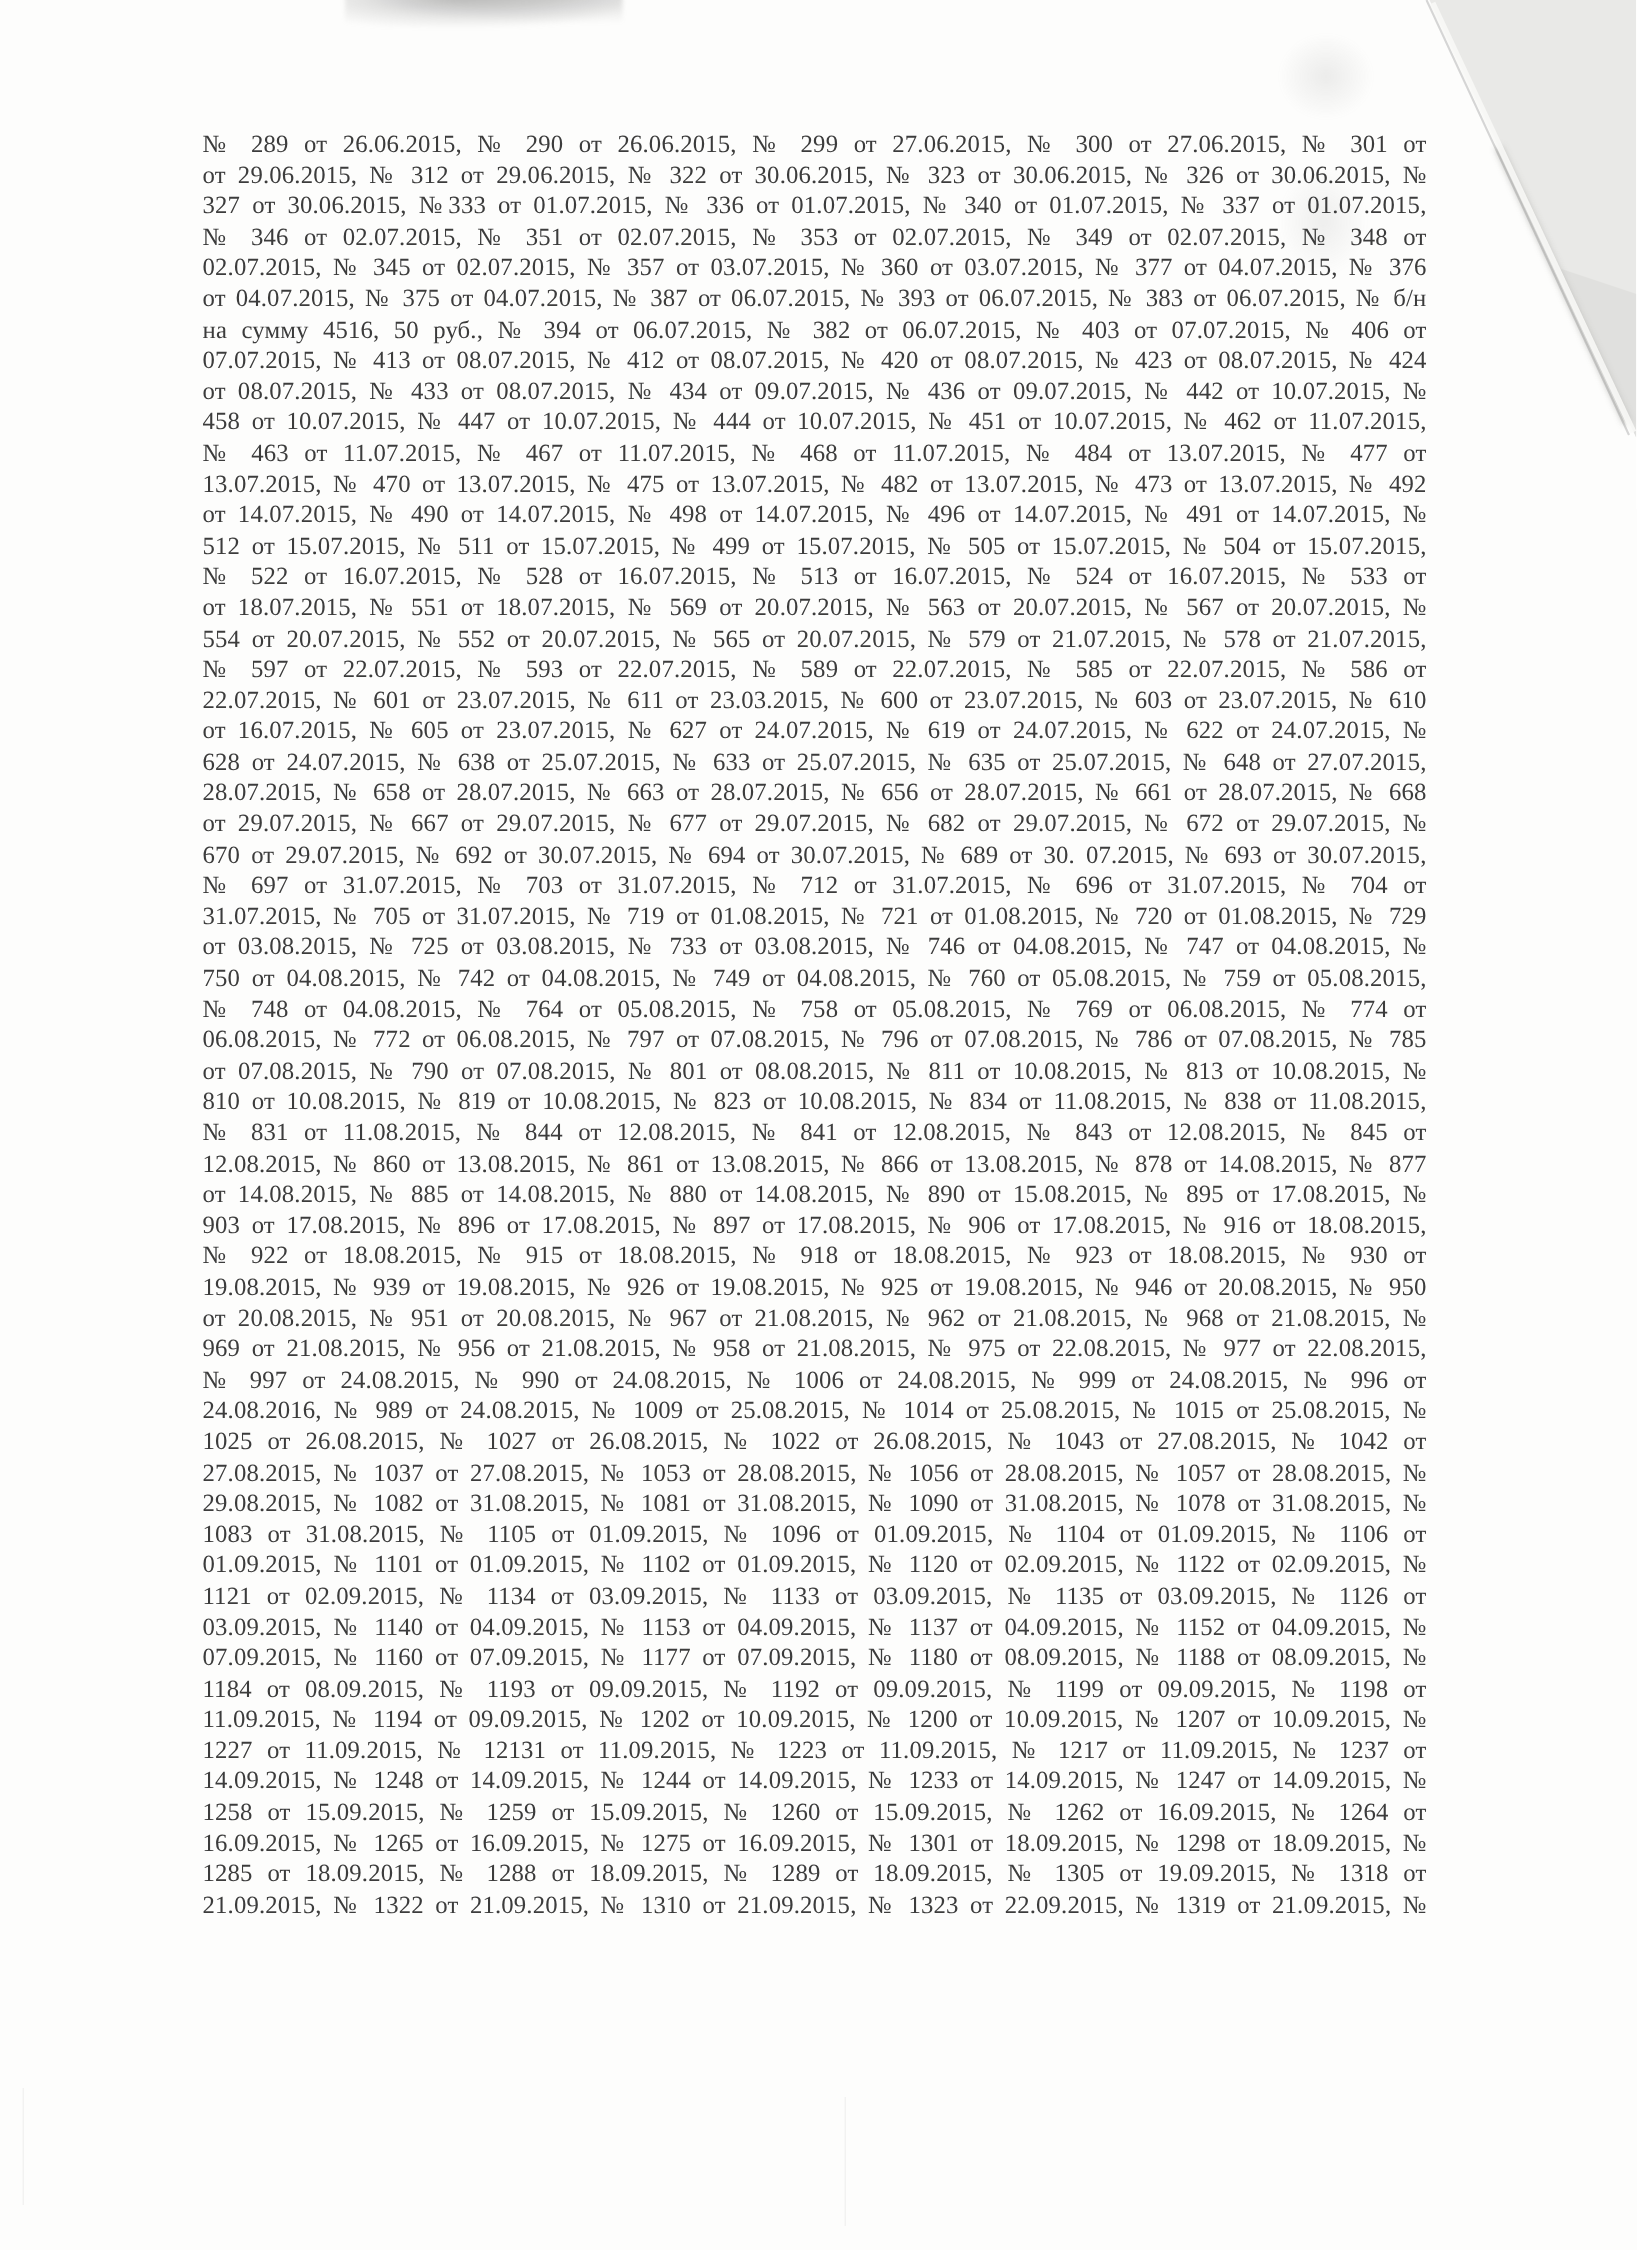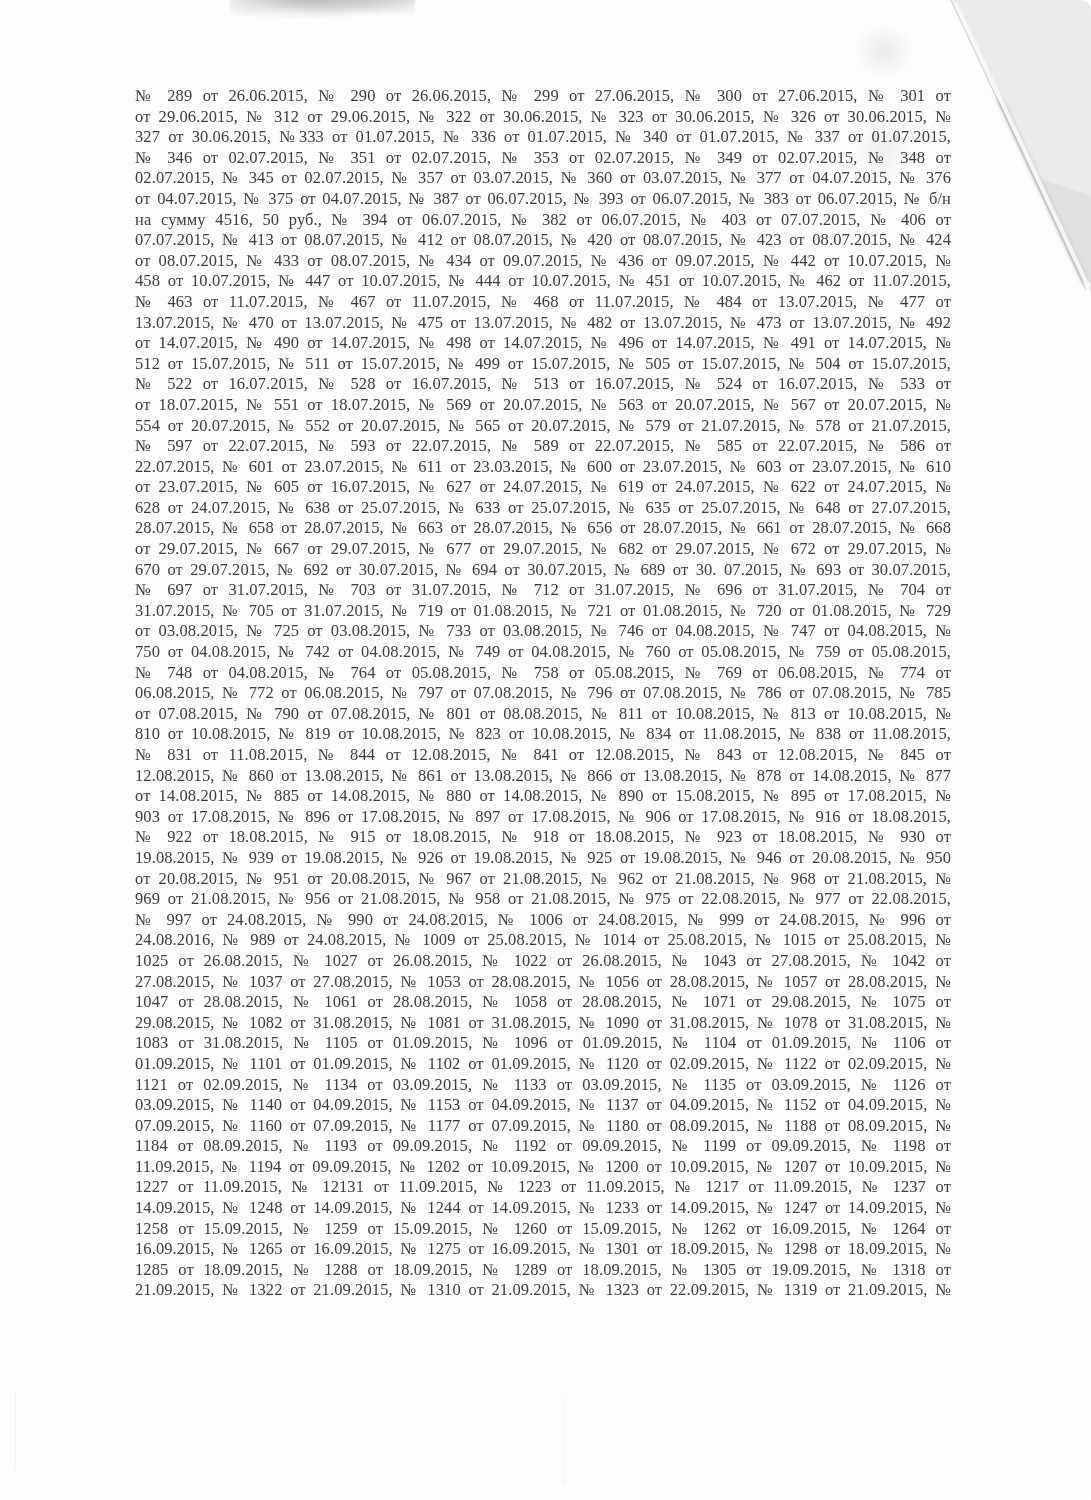--- a/index.html
+++ b/index.html
@@ -7,21 +7,20 @@
     padding: 0;
     background: #ffffff;
   }
   .page {
     position: relative;
     width: 1091px;
     height: 1500px;
     background: #fdfdfc;
     overflow: hidden;
     font-family: "Liberation Serif", "DejaVu Serif", serif;
-    border-radius: 10px;
   }
   
   .text-block {
     position: absolute;
     left: 135px;
     top: 86px;
     width: 816px;
   }
   .text-line {
     height: 20.6px;
@@ -122,21 +121,21 @@
       <div class="text-line">458 от 10.07.2015, № 447 от 10.07.2015, № 444 от 10.07.2015, № 451 от 10.07.2015, № 462 от 11.07.2015,</div>
       <div class="text-line">№ 463 от 11.07.2015, № 467 от 11.07.2015, № 468 от 11.07.2015, № 484 от 13.07.2015, № 477 от</div>
       <div class="text-line">13.07.2015, № 470 от 13.07.2015, № 475 от 13.07.2015, № 482 от 13.07.2015, № 473 от 13.07.2015, № 492</div>
       <div class="text-line">от 14.07.2015, № 490 от 14.07.2015, № 498 от 14.07.2015, № 496 от 14.07.2015, № 491 от 14.07.2015, №</div>
       <div class="text-line">512 от 15.07.2015, № 511 от 15.07.2015, № 499 от 15.07.2015, № 505 от 15.07.2015, № 504 от 15.07.2015,</div>
       <div class="text-line">№ 522 от 16.07.2015, № 528 от 16.07.2015, № 513 от 16.07.2015, № 524 от 16.07.2015, № 533 от</div>
       <div class="text-line">от 18.07.2015, № 551 от 18.07.2015, № 569 от 20.07.2015, № 563 от 20.07.2015, № 567 от 20.07.2015, №</div>
       <div class="text-line">554 от 20.07.2015, № 552 от 20.07.2015, № 565 от 20.07.2015, № 579 от 21.07.2015, № 578 от 21.07.2015,</div>
       <div class="text-line">№ 597 от 22.07.2015, № 593 от 22.07.2015, № 589 от 22.07.2015, № 585 от 22.07.2015, № 586 от</div>
       <div class="text-line">22.07.2015, № 601 от 23.07.2015, № 611 от 23.03.2015, № 600 от 23.07.2015, № 603 от 23.07.2015, № 610</div>
-      <div class="text-line">от 23.07.2015, № 605 от 16.07.2015, № 627 от 24.07.2015, № 619 от 24.07.2015, № 622 от 24.07.2015, №</div>
+      <div class="text-line">от 16.07.2015, № 605 от 23.07.2015, № 627 от 24.07.2015, № 619 от 24.07.2015, № 622 от 24.07.2015, №</div>
       <div class="text-line">628 от 24.07.2015, № 638 от 25.07.2015, № 633 от 25.07.2015, № 635 от 25.07.2015, № 648 от 27.07.2015,</div>
       <div class="text-line">28.07.2015, № 658 от 28.07.2015, № 663 от 28.07.2015, № 656 от 28.07.2015, № 661 от 28.07.2015, № 668</div>
       <div class="text-line">от 29.07.2015, № 667 от 29.07.2015, № 677 от 29.07.2015, № 682 от 29.07.2015, № 672 от 29.07.2015, №</div>
       <div class="text-line">670 от 29.07.2015, № 692 от 30.07.2015, № 694 от 30.07.2015, № 689 от 30. 07.2015, № 693 от 30.07.2015,</div>
       <div class="text-line">№ 697 от 31.07.2015, № 703 от 31.07.2015, № 712 от 31.07.2015, № 696 от 31.07.2015, № 704 от</div>
       <div class="text-line">31.07.2015, № 705 от 31.07.2015, № 719 от 01.08.2015, № 721 от 01.08.2015, № 720 от 01.08.2015, № 729</div>
       <div class="text-line">от 03.08.2015, № 725 от 03.08.2015, № 733 от 03.08.2015, № 746 от 04.08.2015, № 747 от 04.08.2015, №</div>
       <div class="text-line">750 от 04.08.2015, № 742 от 04.08.2015, № 749 от 04.08.2015, № 760 от 05.08.2015, № 759 от 05.08.2015,</div>
       <div class="text-line">№ 748 от 04.08.2015, № 764 от 05.08.2015, № 758 от 05.08.2015, № 769 от 06.08.2015, № 774 от</div>
       <div class="text-line">06.08.2015, № 772 от 06.08.2015, № 797 от 07.08.2015, № 796 от 07.08.2015, № 786 от 07.08.2015, № 785</div>
@@ -147,21 +146,20 @@
       <div class="text-line">от 14.08.2015, № 885 от 14.08.2015, № 880 от 14.08.2015, № 890 от 15.08.2015, № 895 от 17.08.2015, №</div>
       <div class="text-line">903 от 17.08.2015, № 896 от 17.08.2015, № 897 от 17.08.2015, № 906 от 17.08.2015, № 916 от 18.08.2015,</div>
       <div class="text-line">№ 922 от 18.08.2015, № 915 от 18.08.2015, № 918 от 18.08.2015, № 923 от 18.08.2015, № 930 от</div>
       <div class="text-line">19.08.2015, № 939 от 19.08.2015, № 926 от 19.08.2015, № 925 от 19.08.2015, № 946 от 20.08.2015, № 950</div>
       <div class="text-line">от 20.08.2015, № 951 от 20.08.2015, № 967 от 21.08.2015, № 962 от 21.08.2015, № 968 от 21.08.2015, №</div>
       <div class="text-line">969 от 21.08.2015, № 956 от 21.08.2015, № 958 от 21.08.2015, № 975 от 22.08.2015, № 977 от 22.08.2015,</div>
       <div class="text-line">№ 997 от 24.08.2015, № 990 от 24.08.2015, № 1006 от 24.08.2015, № 999 от 24.08.2015, № 996 от</div>
       <div class="text-line">24.08.2016, № 989 от 24.08.2015, № 1009 от 25.08.2015, № 1014 от 25.08.2015, № 1015 от 25.08.2015, №</div>
       <div class="text-line">1025 от 26.08.2015, № 1027 от 26.08.2015, № 1022 от 26.08.2015, № 1043 от 27.08.2015, № 1042 от</div>
       <div class="text-line">27.08.2015, № 1037 от 27.08.2015, № 1053 от 28.08.2015, № 1056 от 28.08.2015, № 1057 от 28.08.2015, №</div>
-      <div class="text-line">1047 от 28.08.2015, № 1061 от 28.08.2015, № 1058 от 28.08.2015, № 1071 от 29.08.2015, № 1075 от</div>
       <div class="text-line">29.08.2015, № 1082 от 31.08.2015, № 1081 от 31.08.2015, № 1090 от 31.08.2015, № 1078 от 31.08.2015, №</div>
       <div class="text-line">1083 от 31.08.2015, № 1105 от 01.09.2015, № 1096 от 01.09.2015, № 1104 от 01.09.2015, № 1106 от</div>
       <div class="text-line">01.09.2015, № 1101 от 01.09.2015, № 1102 от 01.09.2015, № 1120 от 02.09.2015, № 1122 от 02.09.2015, №</div>
       <div class="text-line">1121 от 02.09.2015, № 1134 от 03.09.2015, № 1133 от 03.09.2015, № 1135 от 03.09.2015, № 1126 от</div>
       <div class="text-line">03.09.2015, № 1140 от 04.09.2015, № 1153 от 04.09.2015, № 1137 от 04.09.2015, № 1152 от 04.09.2015, №</div>
       <div class="text-line">07.09.2015, № 1160 от 07.09.2015, № 1177 от 07.09.2015, № 1180 от 08.09.2015, № 1188 от 08.09.2015, №</div>
       <div class="text-line">1184 от 08.09.2015, № 1193 от 09.09.2015, № 1192 от 09.09.2015, № 1199 от 09.09.2015, № 1198 от</div>
       <div class="text-line">11.09.2015, № 1194 от 09.09.2015, № 1202 от 10.09.2015, № 1200 от 10.09.2015, № 1207 от 10.09.2015, №</div>
       <div class="text-line">1227 от 11.09.2015, № 12131 от 11.09.2015, № 1223 от 11.09.2015, № 1217 от 11.09.2015, № 1237 от</div>
       <div class="text-line">14.09.2015, № 1248 от 14.09.2015, № 1244 от 14.09.2015, № 1233 от 14.09.2015, № 1247 от 14.09.2015, №</div>

